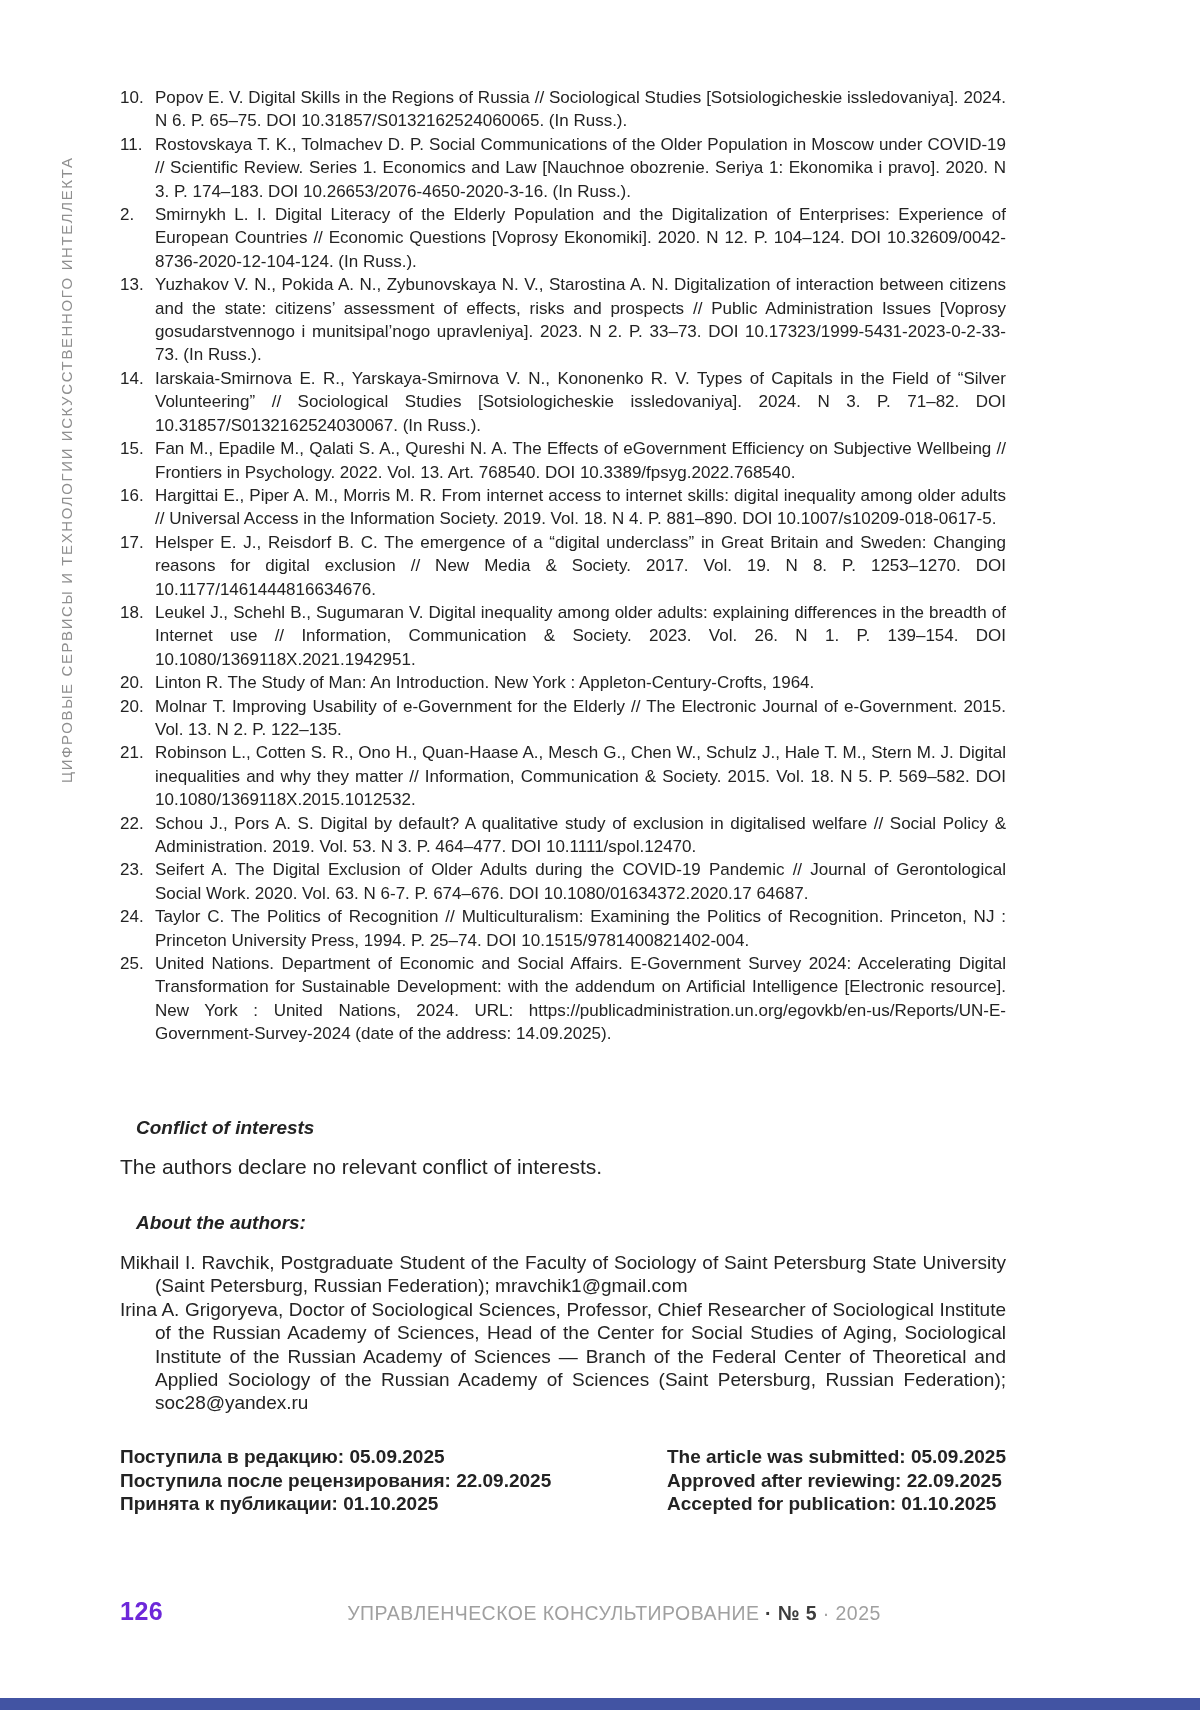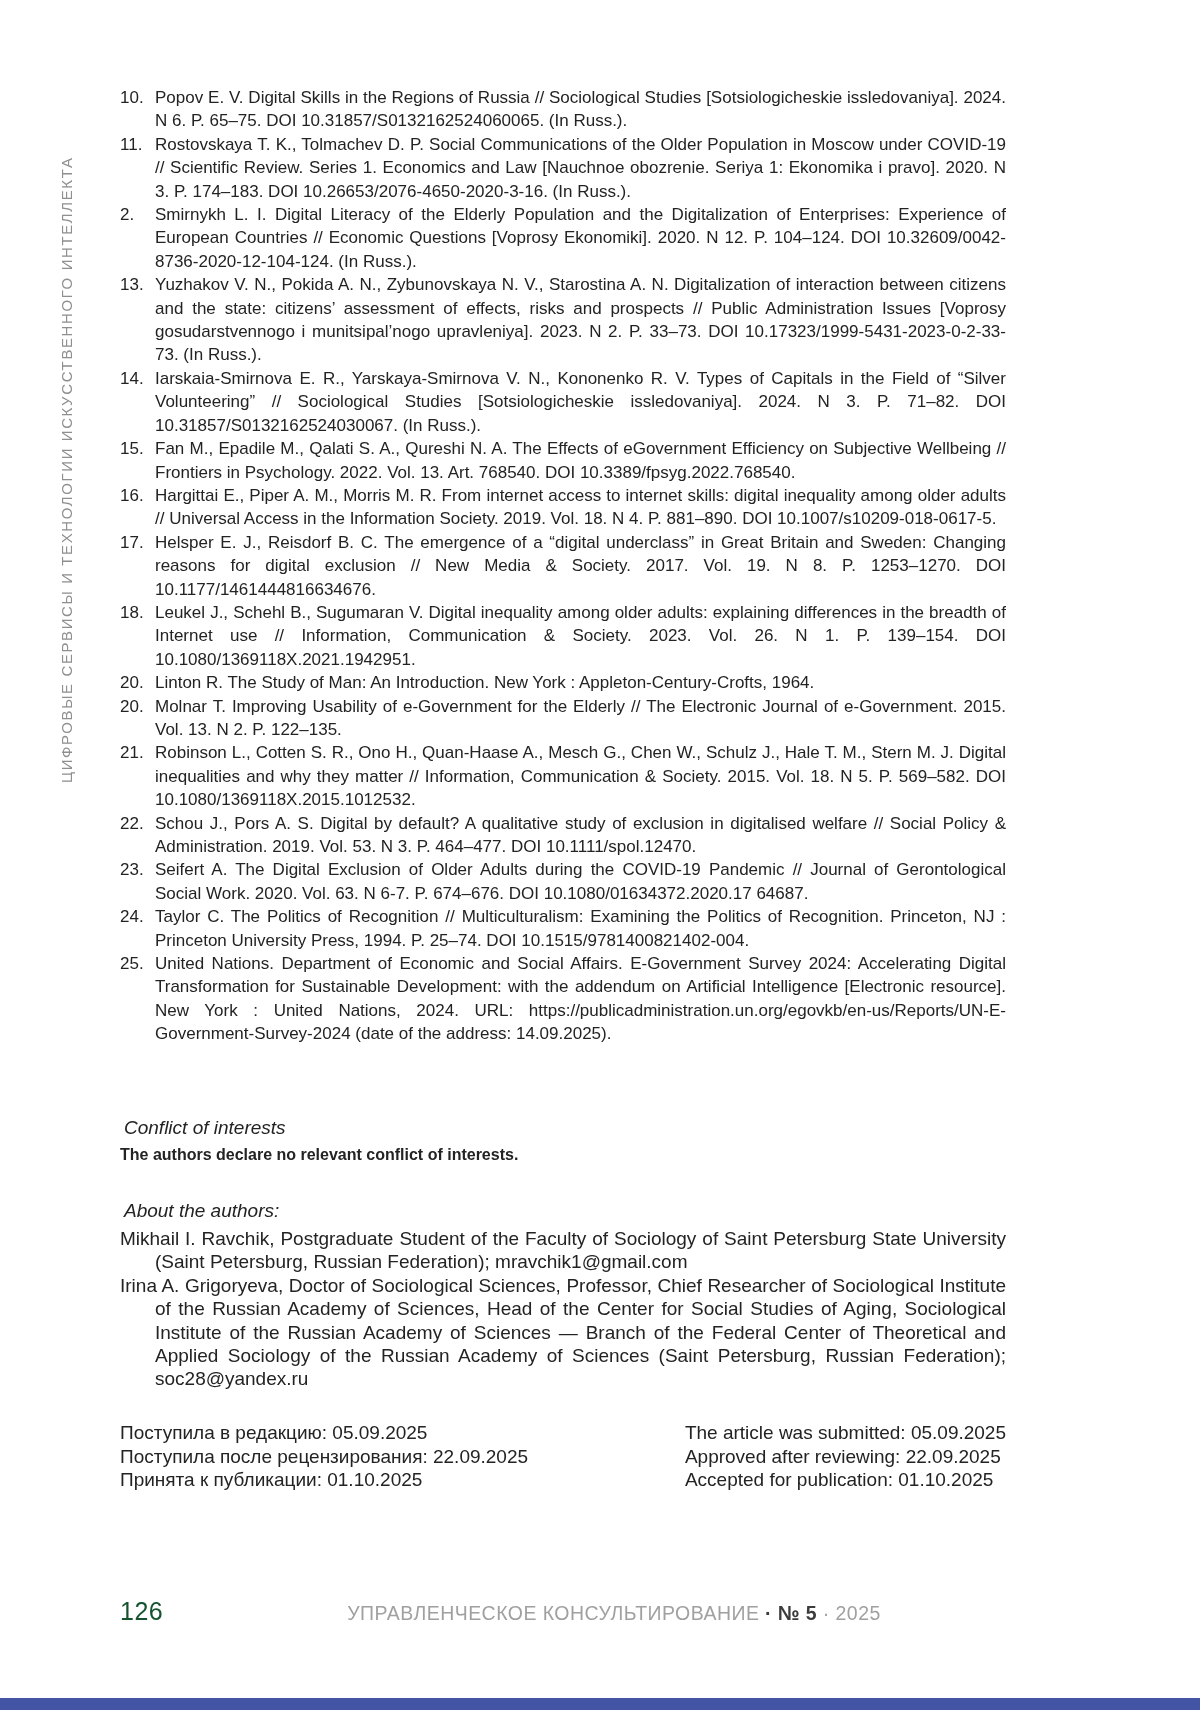--- a/index.html
+++ b/index.html
@@ -16,41 +16,41 @@
     color:#8f8f8f;
   }
   
   main{position:absolute;left:120px;top:86px;width:886px;}
   .ref{
     font-size:17px;line-height:23.4px;text-align:justify;
     padding-left:35px;text-indent:-35px;
   }
   .ref .num{display:inline-block;width:35px;text-indent:0;}
   .section-heading{
-    font-size:19px;line-height:23.4px;font-weight:normal;font-style:italic;
-    margin:4px;
+    font-size:19px;line-height:23.4px;font-weight:bold;font-style:italic;
+    margin:16px;
   }
   .conflict-heading{margin-top:70px;}
-  .conflict-body{font-size:16px;line-height:23.4px;font-weight:bold;}
+  .conflict-body{font-size:21px;line-height:23.4px;}
   .about-heading{margin-top:33px;}
   .author{
     font-size:19px;line-height:23.4px;text-align:justify;
     padding-left:35px;text-indent:-35px;
   }
   .author b{font-weight:normal;}
   .dates{
     display:flex;justify-content:space-between;
-    margin-top:30px;font-size:19px;line-height:23.8px;
+    margin-top:30px;font-size:19px;line-height:23.8px;font-weight:bold;
   }
   .dates .en{text-align:left;}
   
   .footer{position:absolute;left:0;top:1597px;width:1200px;height:34px;}
   .page-number{
     position:absolute;left:120px;top:0;
-    font-size:25px;font-weight:normal;color:#14532d;letter-spacing:.5px;
+    font-size:25px;font-weight:bold;color:#6d28d9;letter-spacing:.5px;
   }
   .journal-line{
     position:absolute;left:614px;top:4px;white-space:nowrap;
     transform:translateX(-50%) scaleX(.95);
     font-size:20.5px;letter-spacing:.5px;color:#a0a0a0;
   }
   .journal-line .issue{color:#3c3c3c;font-weight:bold;}
   .journal-line .sep1{color:#3c3c3c;font-weight:bold;padding:0 6px;}
   .journal-line .sep2{color:#a0a0a0;padding:0 6px;}
   .accent-bar{position:absolute;left:0;bottom:0;width:1200px;height:12px;}

